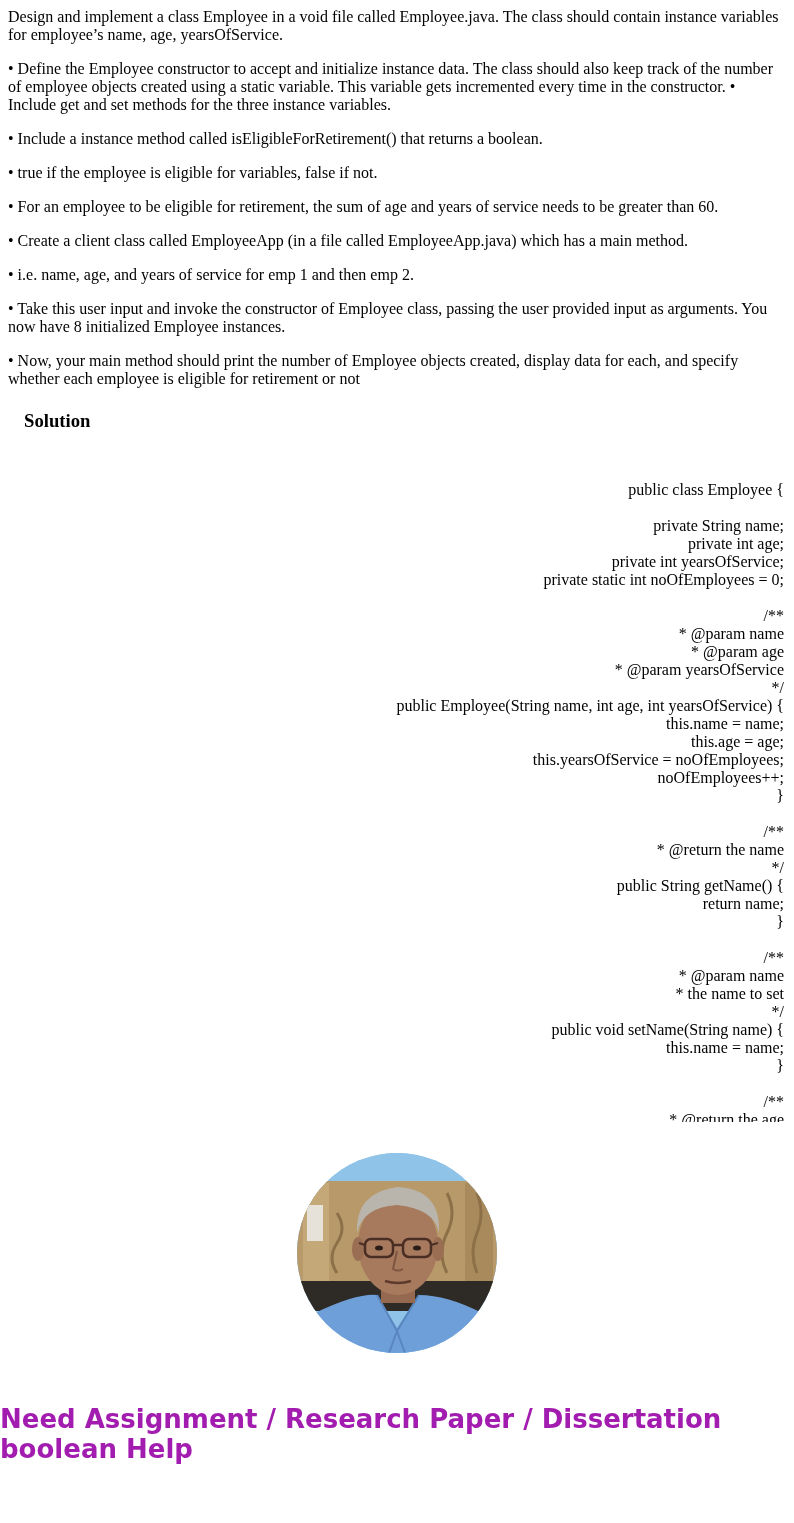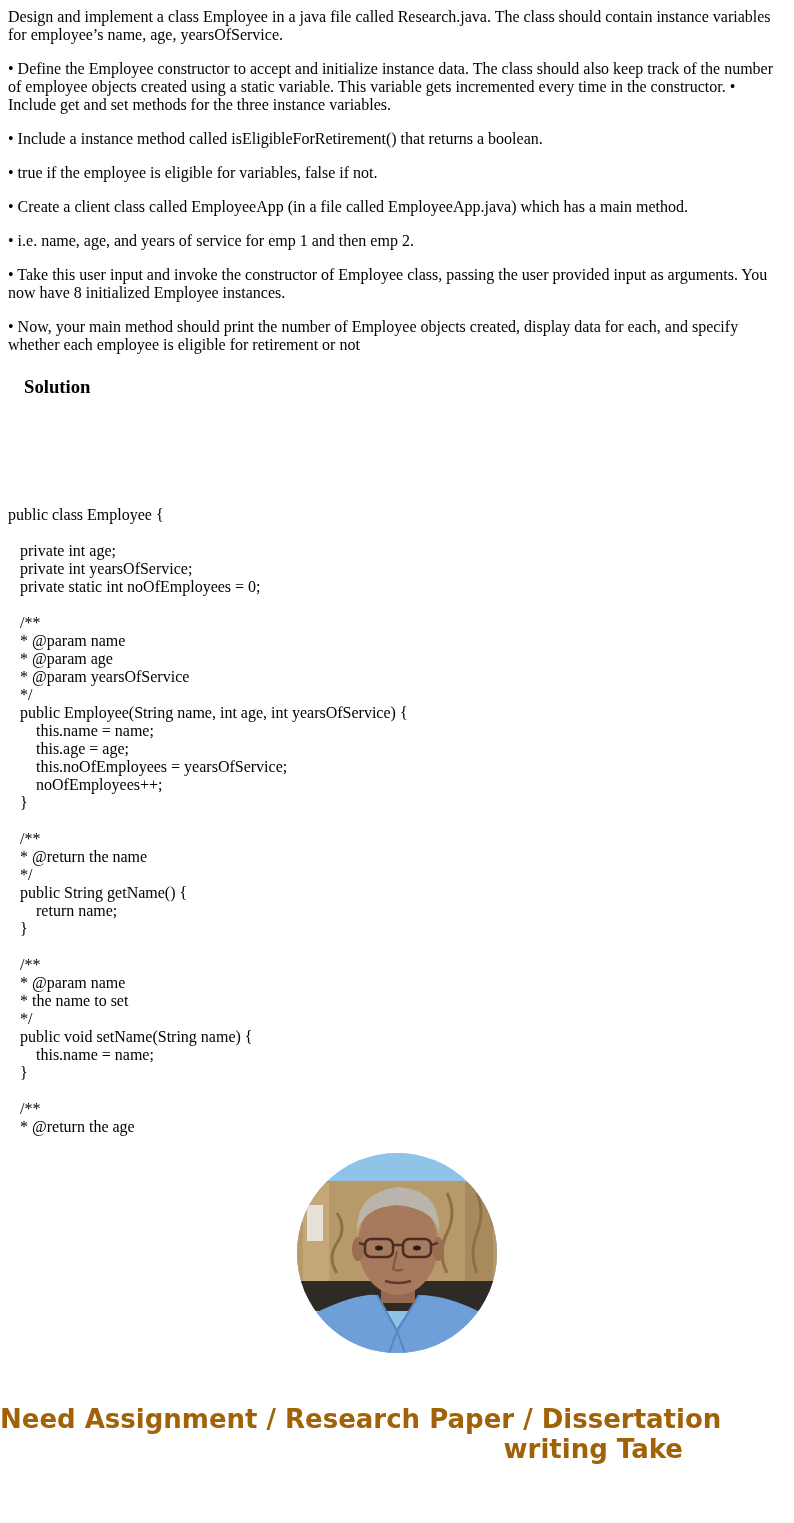--- a/index.html
+++ b/index.html
@@ -29,24 +29,25 @@
     .solution-heading {
       font-family: "Liberation Serif", serif;
       font-weight: bold;
       font-size: 18.7px;
       line-height: 22px;
       margin: 22px 0 14px 16px;
     }
     .code-wrap {
       position: absolute;
       left: 8px;
-      top: 506px;
+      top: 481px;
       width: 776px;
       height: 641px;
       overflow: hidden;
+      text-align: right;
     }
     .code-line {
       white-space: pre;
       font-family: "Liberation Serif", serif;
       font-size: 16px;
       line-height: 18px;
       height: 18px;
     }
     .avatar {
       position: absolute;
@@ -57,62 +58,64 @@
       border-radius: 50%;
       overflow: hidden;
       background: #8fc3e8;
     }
     .avatar svg { display: block; }
     .promo {
       position: absolute;
       left: 0;
       top: 1404px;
       width: 683px;
-      text-align: right;
+      text-align: left;
       font-family: "DejaVu Sans", sans-serif;
       font-weight: bold;
       font-size: 26px;
       line-height: 30px;
-      color: #a16207;
+      color: #a21caf;
     }
     .promo div { white-space: nowrap; }
   </style>
 </head>
 <body>
 
 <div class="content">
   <div class="question">
-    <p>Design and implement a class Employee in a java file called Research.java. The class should contain instance variables for employee’s name, age, yearsOfService.</p>
+    <p>Design and implement a class Employee in a void file called Employee.java. The class should contain instance variables for employee’s name, age, yearsOfService.</p>
     <p>• Define the Employee constructor to accept and initialize instance data. The class should also keep track of the number of employee objects created using a static variable. This variable gets incremented every time in the constructor. • Include get and set methods for the three instance variables.</p>
     <p>• Include a instance method called isEligibleForRetirement() that returns a boolean.</p>
     <p>• true if the employee is eligible for variables, false if not.</p>
+    <p>• For an employee to be eligible for retirement, the sum of age and years of service needs to be greater than 60.</p>
     <p>• Create a client class called EmployeeApp (in a file called EmployeeApp.java) which has a main method.</p>
     <p>• i.e. name, age, and years of service for emp 1 and then emp 2.</p>
     <p>• Take this user input and invoke the constructor of Employee class, passing the user provided input as arguments. You now have 8 initialized Employee instances.</p>
     <p>• Now, your main method should print the number of Employee objects created, display data for each, and specify whether each employee is eligible for retirement or not</p>
   </div>
   <h3 class="solution-heading">Solution</h3>
 </div>
 
 <div class="code-wrap">
   <div class="code-line">public class Employee {</div>
   <div class="code-line"></div>
+  <div class="code-line">   private String name;</div>
   <div class="code-line">   private int age;</div>
   <div class="code-line">   private int yearsOfService;</div>
   <div class="code-line">   private static int noOfEmployees = 0;</div>
   <div class="code-line"></div>
   <div class="code-line">   /**</div>
   <div class="code-line">   * @param name</div>
   <div class="code-line">   * @param age</div>
   <div class="code-line">   * @param yearsOfService</div>
   <div class="code-line">   */</div>
   <div class="code-line">   public Employee(String name, int age, int yearsOfService) {</div>
   <div class="code-line">       this.name = name;</div>
   <div class="code-line">       this.age = age;</div>
-  <div class="code-line">       this.noOfEmployees = yearsOfService;</div>
+  <div class="code-line">       this.yearsOfService = noOfEmployees;</div>
   <div class="code-line">       noOfEmployees++;</div>
   <div class="code-line">   }</div>
   <div class="code-line"></div>
   <div class="code-line">   /**</div>
   <div class="code-line">   * @return the name</div>
   <div class="code-line">   */</div>
   <div class="code-line">   public String getName() {</div>
   <div class="code-line">       return name;</div>
   <div class="code-line">   }</div>
   <div class="code-line"></div>
@@ -166,14 +169,14 @@
     <ellipse cx="82" cy="95" rx="4" ry="2.5" fill="#2a1c16"></ellipse>
     <ellipse cx="120" cy="95" rx="4" ry="2.5" fill="#2a1c16"></ellipse>
 
     <path d="M100 98 L96 116 Q101 119 106 116" stroke="#7e5640" stroke-width="2" fill="none"></path>
     <path d="M88 128 Q101 132 114 128" stroke="#5e3a2c" stroke-width="2.5" fill="none"></path>
   </svg>
 </div>
 
 <div class="promo">
   <div>Need Assignment / Research Paper / Dissertation</div>
-  <div>writing Take</div>
+  <div>boolean Help</div>
 </div>
 
 </body></html>

